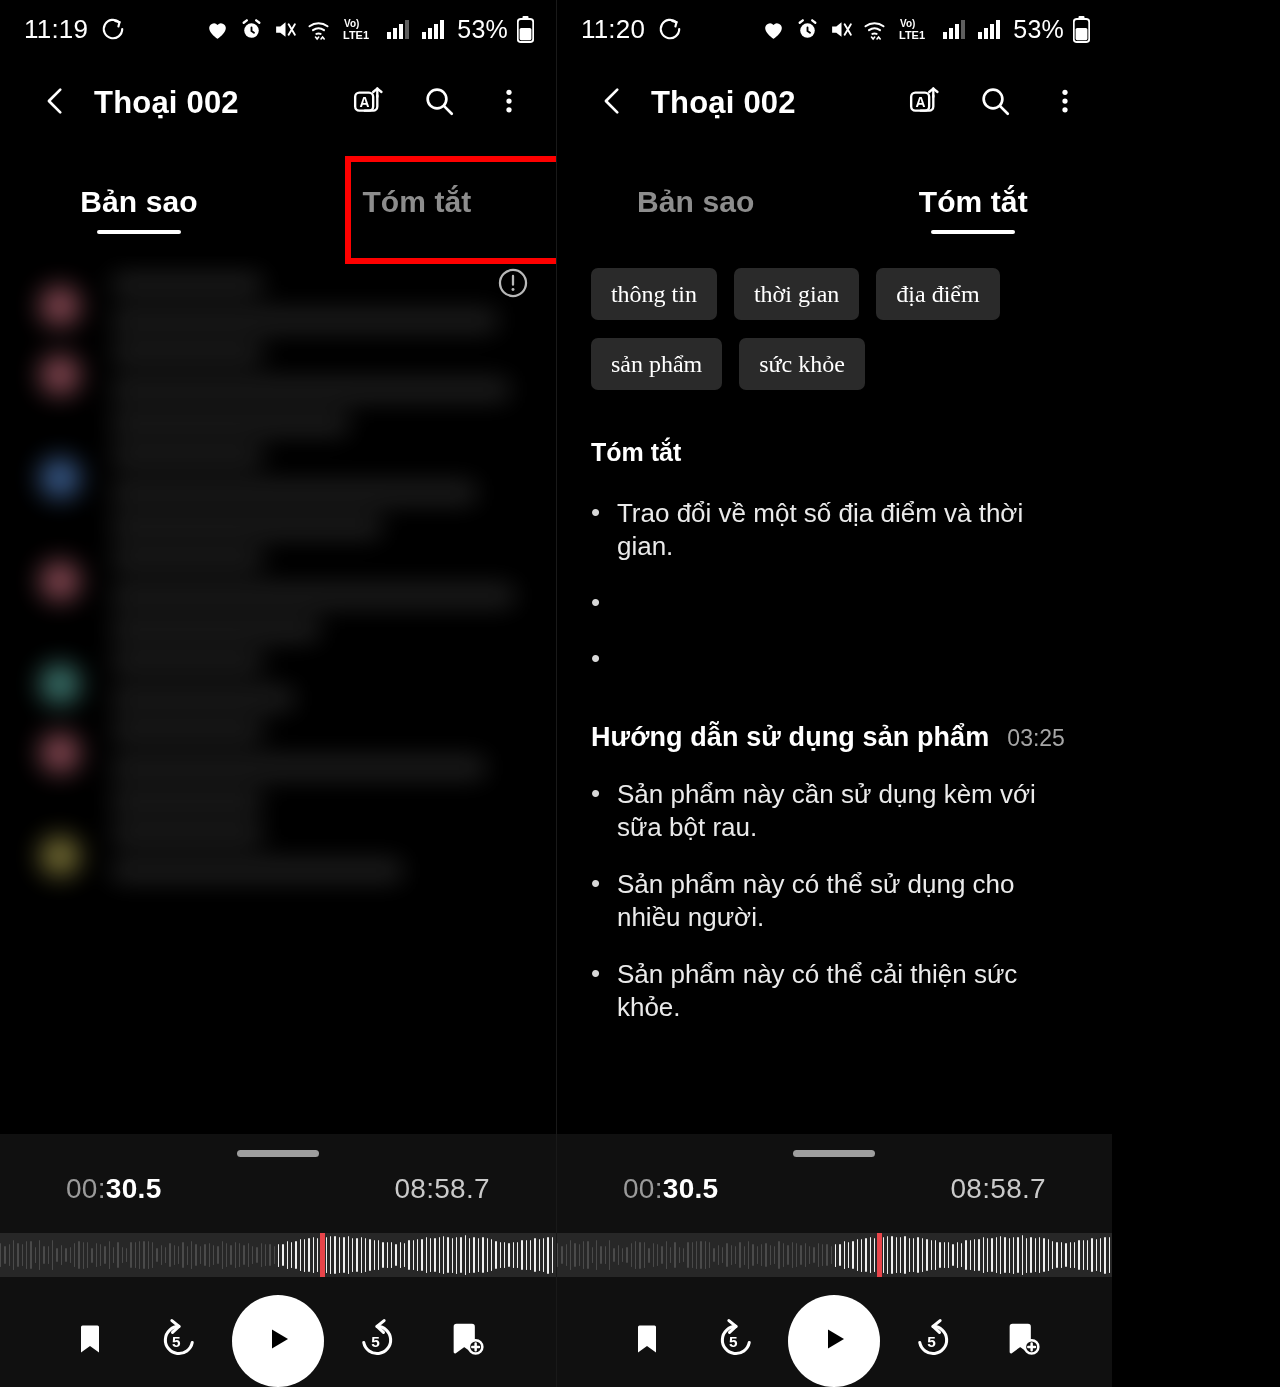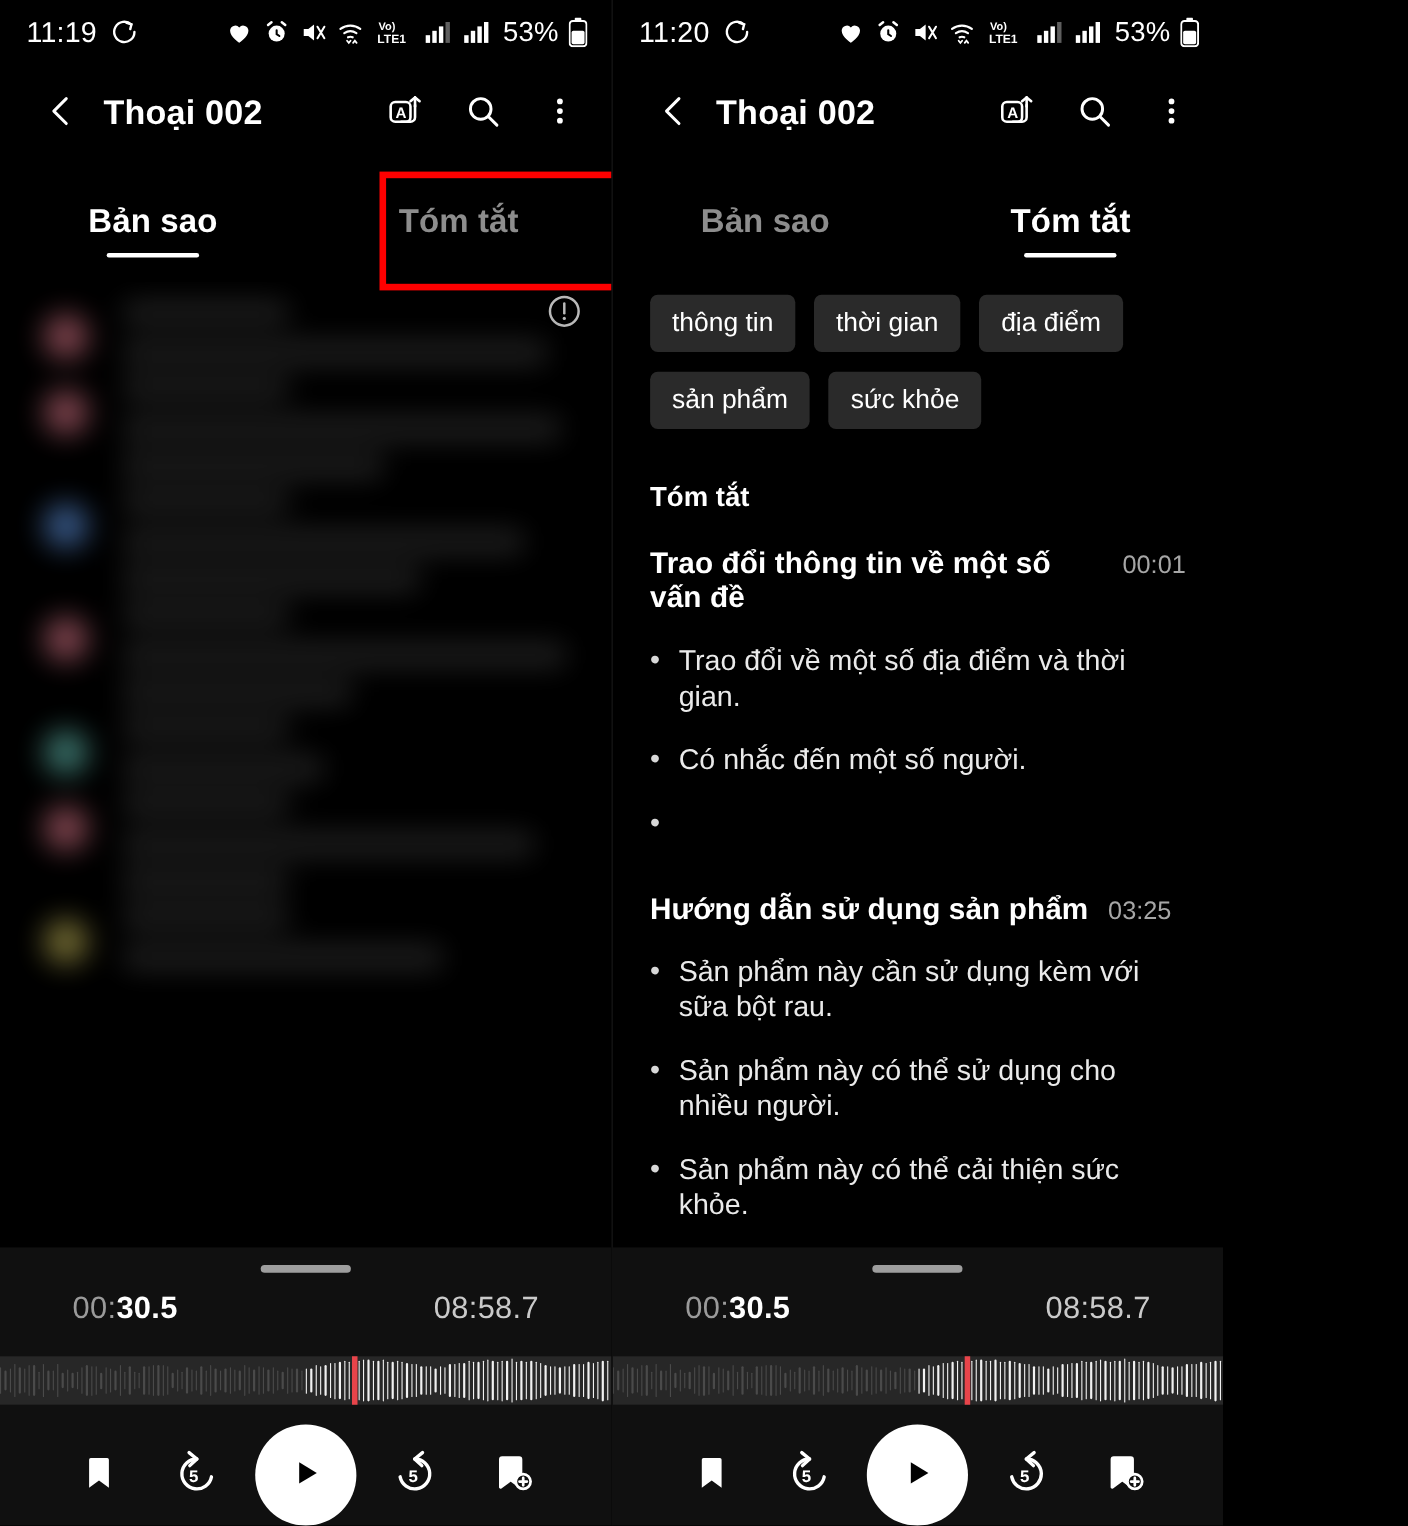--- a/index.html
+++ b/index.html
@@ -97,21 +97,21 @@
   .sum-head {
     display: flex; align-items: center; justify-content: space-between;
     margin-top: 20px; height: 50px;
   }
   .sec-title { font-size: 25px; font-weight: 700; color: #fff; }
   .chips { display: flex; flex-wrap: wrap; gap: 18px 17px; margin-top: 12px; }
   .chip {
     background: #2a2a2a; color: #fff;
     font-size: 24px; line-height: 1;
     padding: 14px 20px; border-radius: 7px;
-    cursor: pointer; white-space: nowrap;
+    cursor: pointer; white-space: nowrap; font-family: Liberation Serif, serif;
   }
   .sum-block-title { font-size: 25px; font-weight: 700; color: #fff; margin-top: 48px; }
   .topic { margin-top: 30px; }
   .topic-head { display: flex; align-items: baseline; gap: 18px; }
   .topic-title { font-size: 27px; font-weight: 700; color: #fff; letter-spacing: 0.1px; }
   .topic-time { font-size: 23px; color: #a6a6a6; }
   .bullets { margin-top: 14px; }
   .bullet { display: flex; align-items: flex-start; margin-top: 25px; }
   .bullet-dot { width: 26px; flex: 0 0 26px; color: #d8d8d8; font-size: 26px; line-height: 1.2; text-align: left; }
   .bullet-text { font-size: 26px; color: #eaeaea; line-height: 1.25; }
@@ -656,32 +656,27 @@
         <span class="chip">thông tin</span>
         <span class="chip">thời gian</span>
         <span class="chip">địa điểm</span>
         <span class="chip">sản phẩm</span>
         <span class="chip">sức khỏe</span>
       </div>
 
       <div class="sum-block-title">Tóm tắt</div>
 
       <div class="topic">
-        <div class="topic-head">
-          <span class="topic-title">Trao đổi thông tin về một số vấn đề</span>
-          <span class="topic-time">00:01</span>
-        </div>
         <div class="bullets">
           <div class="bullet">
             <span class="bullet-dot">•</span>
             <span class="bullet-text">Trao đổi về một số địa điểm và thời gian.</span>
           </div>
           <div class="bullet">
             <span class="bullet-dot">•</span>
-            <span class="bullet-text">Có nhắc đến một số người.</span>
           </div>
           <div class="bullet">
             <span class="bullet-dot">•</span>
           </div>
         </div>
       </div>
 
       <div class="topic" style="margin-top:48px">
         <div class="topic-head">
           <span class="topic-title">Hướng dẫn sử dụng sản phẩm</span>

